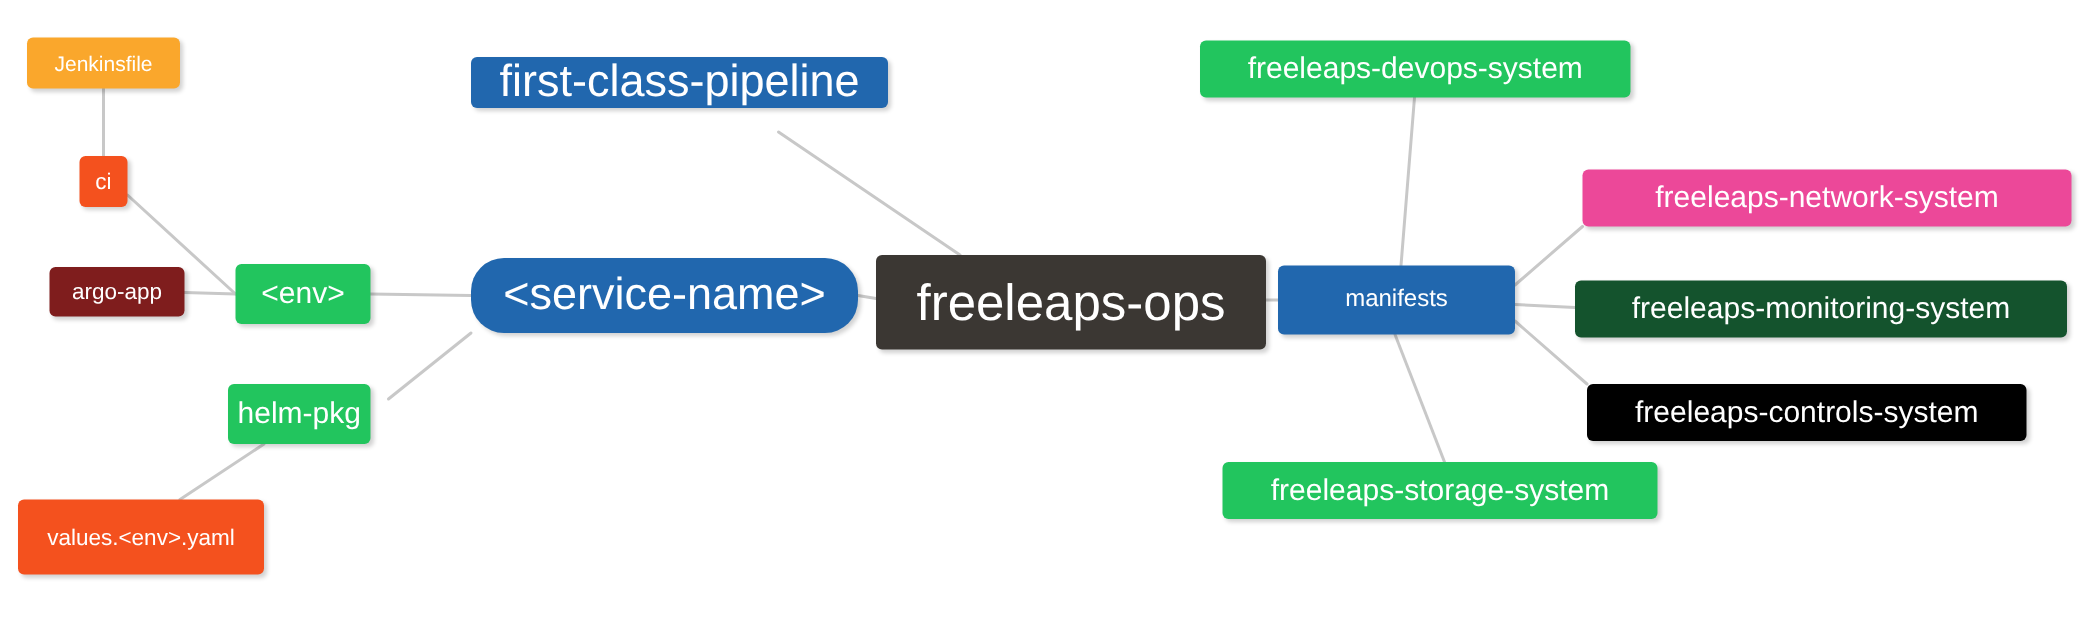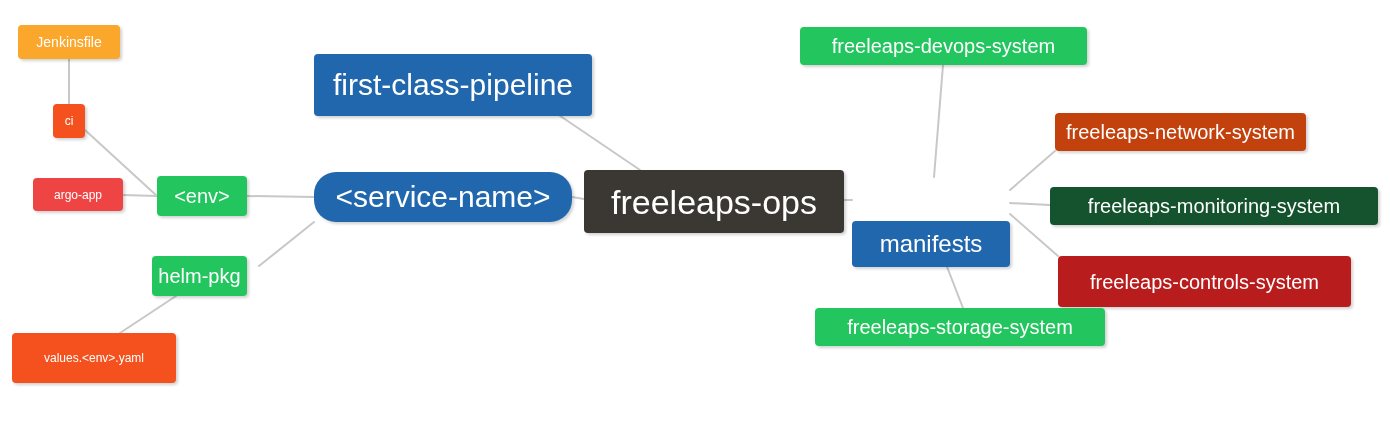--- a/index.html
+++ b/index.html
@@ -47,24 +47,24 @@
     line-height: 1;
     user-select: none;
   }
   .node-label {
     display: block;
     white-space: nowrap;
   }
   
   .tier-root  { font-size: 34px; }
   .tier-big   { font-size: 30px; }
-  .tier-mid   { font-size: 24px; margin-top: 44px; }
+  .tier-mid   { font-size: 16px; }
   .tier-small { font-size: 20px; text-align: right; }
   .tier-tiny  { font-size: 14px; }
-  .tier-micro { font-size: 12px; }
+  .tier-micro { font-size: 15px; }
 </style>
 </head>
 <body>
 
 <div id="canvas">
   <svg id="edge-layer" viewBox="0 0 1390 421">
       <path class="edge" d="M 69,59 L 69,104" stroke="#c8c8c8"></path>
       <path class="edge" d="M 85,130 L 157,196" stroke="#c8c8c8"></path>
       <path class="edge" d="M 123,195 L 157,196" stroke="#c8c8c8"></path>
       <path class="edge" d="M 247,196 L 314,197" stroke="#c8c8c8"></path>
@@ -79,53 +79,53 @@
       <path class="edge" d="M 1010,214 L 1058,256" stroke="#c8c8c8"></path>
       <path class="edge" d="M 930,223 L 963,308" stroke="#c8c8c8"></path>
     </svg>
   <div id="node-layer">
       <div class="node tier-tiny" style="left: 18px; top: 25px; width: 102px; height: 34px; background: rgb(250, 167, 44);">
         <span class="node-label">Jenkinsfile</span>
       </div>
       <div class="node tier-micro" style="left: 53px; top: 104px; width: 32px; height: 34px; background: rgb(244, 81, 30);">
         <span class="node-label">ci</span>
       </div>
-      <div class="node tier-micro" style="left: 33px; top: 178px; width: 90px; height: 33px; background: #ef4444;">
+      <div class="node tier-micro" style="left: 33px; top: 178px; width: 90px; height: 33px; background: #7f1d1d;">
         <span class="node-label">argo-app</span>
       </div>
       <div class="node tier-small" style="left: 157px; top: 176px; width: 90px; height: 40px; background: rgb(34, 197, 94);">
         <span class="node-label">&lt;env&gt;</span>
       </div>
       <div class="node tier-small" style="left: 152px; top: 256px; width: 95px; height: 40px; background: rgb(34, 197, 94);">
         <span class="node-label">helm-pkg</span>
       </div>
       <div class="node tier-micro" style="left: 12px; top: 333px; width: 164px; height: 50px; background: rgb(244, 81, 30);">
         <span class="node-label">values.&lt;env&gt;.yaml</span>
       </div>
-      <div class="node tier-big" style="left: 314px; top: 38px; width: 278px; height: 62px; background: rgb(33, 103, 174); margin-top: 16px;">
+      <div class="node tier-big" style="left: 314px; top: 38px; width: 278px; height: 34px; background: rgb(33, 103, 174);">
         <span class="node-label">first-class-pipeline</span>
       </div>
       <div class="node tier-big" style="left: 314px; top: 172px; width: 258px; height: 50px; background: rgb(33, 103, 174); border-radius: 22px;">
         <span class="node-label">&lt;service-name&gt;</span>
       </div>
       <div class="node tier-root" style="left: 584px; top: 170px; width: 260px; height: 63px; background: rgb(59, 55, 51);">
         <span class="node-label">freeleaps-ops</span>
       </div>
       <div class="node tier-mid" style="left: 852px; top: 177px; width: 158px; height: 46px; background: rgb(33, 103, 174);">
         <span class="node-label">manifests</span>
       </div>
       <div class="node tier-small" style="left: 800px; top: 27px; width: 287px; height: 38px; background: rgb(34, 197, 94);">
         <span class="node-label">freeleaps-devops-system</span>
       </div>
-      <div class="node tier-small" style="left: 1055px; top: 113px; width: 251px; height: 38px; background: #c2410c;">
+      <div class="node tier-small" style="left: 1055px; top: 113px; width: 326px; height: 38px; background: #ec4899;">
         <span class="node-label">freeleaps-network-system</span>
       </div>
       <div class="node tier-small" style="left: 1050px; top: 187px; width: 328px; height: 38px; background: #14532d;">
         <span class="node-label">freeleaps-monitoring-system</span>
       </div>
-      <div class="node tier-small" style="left: 1058px; top: 256px; width: 293px; height: 51px; background: #b91c1c;">
+      <div class="node tier-small" style="left: 1058px; top: 256px; width: 293px; height: 38px; background: #000000;">
         <span class="node-label">freeleaps-controls-system</span>
       </div>
       <div class="node tier-small" style="left: 815px; top: 308px; width: 290px; height: 38px; background: rgb(34, 197, 94);">
         <span class="node-label">freeleaps-storage-system</span>
       </div>
     </div>
 </div>
 
 </body></html>

